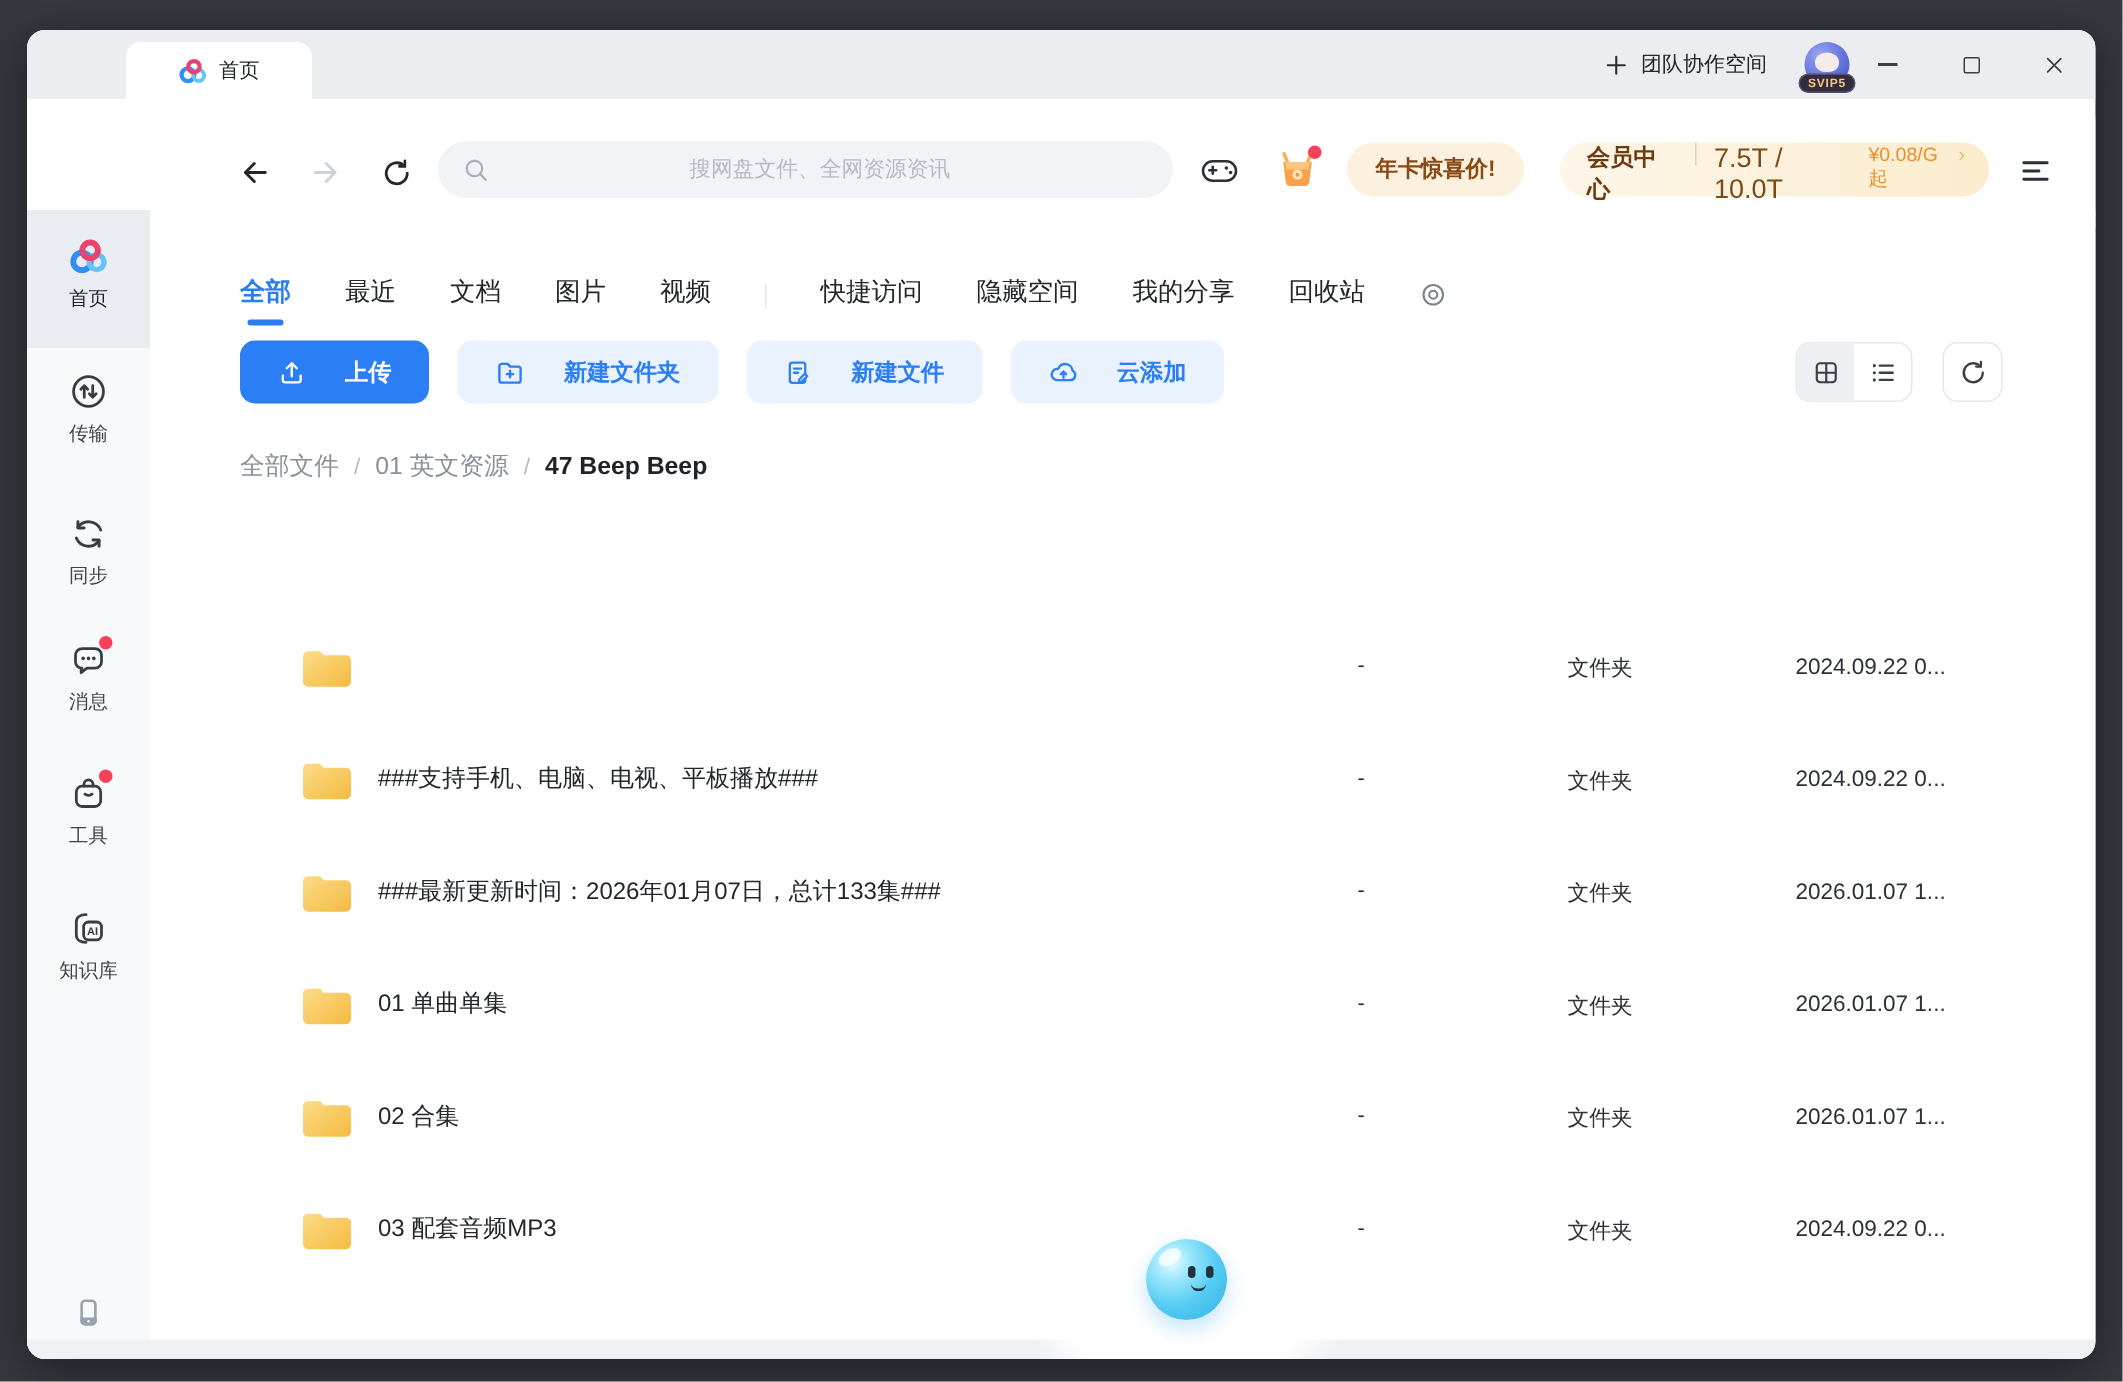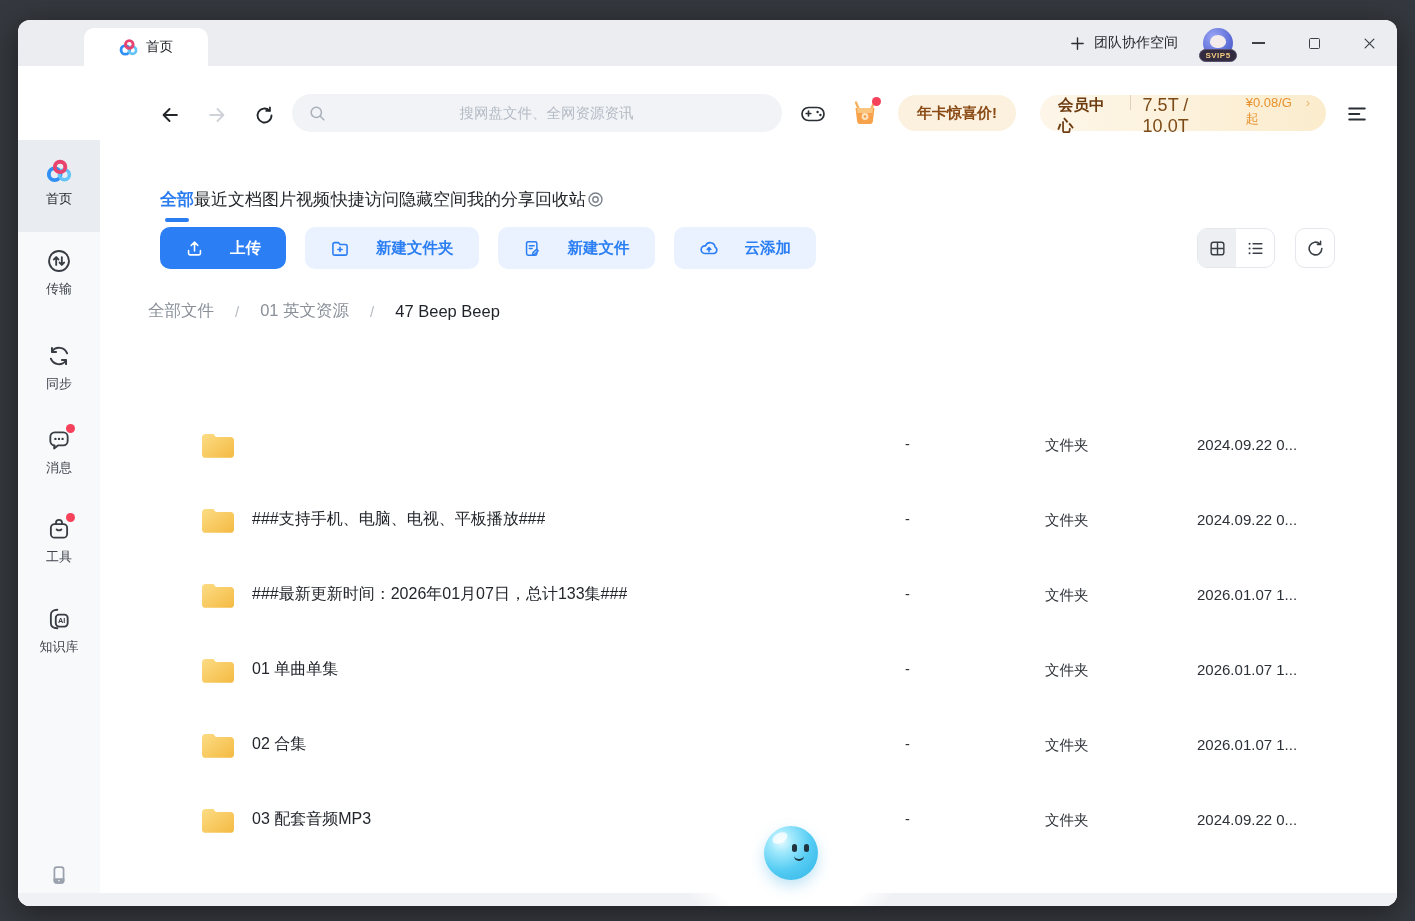--- a/index.html
+++ b/index.html
@@ -79,43 +79,43 @@
     position:absolute; left:0; width:100%; height:62px;
     display:flex; flex-direction:column; align-items:center; justify-content:center; gap:6px;
   }
   .side-item .lbl { font-size:13px; color:#3f444b; }
   .side-item.active .lbl { color:#1f2329; }
   .ic-wrap { position:relative; width:26px; height:26px; }
   .reddot { position:absolute; right:-3px; top:-3px; width:9px; height:9px; border-radius:50%; background:#f5415a; }
   .phone-dock { position:absolute; left:0; bottom:20px; width:100%; display:flex; justify-content:center; }
   
   .content { position:absolute; left:82px; top:120px; right:0; bottom:0; background:#fff; }
-  .tabsrow { position:absolute; left:60px; top:36px; height:46px; display:flex; align-items:center; }
+  .tabsrow { position:absolute; left:60px; top:20px; height:46px; display:flex; align-items:flex-end; gap:36px; }
   .ntab { position:relative; font-size:17px; color:#23262b; cursor:default; }
   .ntab.active { color:#2a7df0; font-weight:bold; }
   .ntab.active::after {
     content:""; position:absolute; left:50%; transform:translateX(-50%); bottom:-11px;
     width:24px; height:4px; border-radius:2px; background:#2a7df0;
   }
   .tabdiv { width:1px; height:17px; background:#e3e6eb; }
   .actions { position:absolute; left:60px; top:87px; height:42px; display:flex; gap:19px; }
   .abtn {
     height:42px; border-radius:10px; display:flex; align-items:center; gap:26px;
     padding:0 25px; font-size:15.5px; font-weight:bold; cursor:default;
   }
   .abtn.primary { background:#2b7ef3; color:#fff; }
   .abtn.lite { background:#e9f2fe; color:#2b7ef3; }
   .viewctrl { position:absolute; left:1097px; top:88px; display:flex; gap:20px; }
   .segment { width:78px; height:40px; border:1px solid #e4e7ec; border-radius:10px; display:flex; overflow:hidden; background:#fff; }
   .seg { flex:1; display:flex; align-items:center; justify-content:center; }
   .seg.on { background:#edeff3; }
   .refbtn { width:40px; height:40px; border:1px solid #e4e7ec; border-radius:10px; display:flex; align-items:center; justify-content:center; background:#fff; }
-  .breadcrumb { position:absolute; left:48px; top:160px; display:flex; align-items:center; gap:21px; font-size:16.5px; }
+  .breadcrumb { position:absolute; left:60px; top:160px; display:flex; align-items:center; gap:10px; font-size:16.5px; }
   .crumb { color:#8a9099; cursor:default; }
-  .crumb.current { color:#1f2329; font-weight:400; }
+  .crumb.current { color:#1f2329; font-weight:700; }
   .crumb-sep { color:#b6bbc2; font-size:15px; }
   
   .thead { position:absolute; left:60px; right:30px; top:221px; height:30px; }
   .thead .cell { position:absolute; top:0; height:30px; display:flex; align-items:center; font-size:14.5px; color:#8d939c; }
   .cb { width:16px; height:16px; border:1.5px solid #cdd3db; border-radius:4px; background:#fff; }
   .sorticon { display:inline-flex; flex-direction:column; gap:2px; margin-left:5px; }
   .sorticon b { display:block; width:0; height:0; border-left:4px solid transparent; border-right:4px solid transparent; }
   .sorticon .up { border-bottom:4.5px solid #aab0b9; }
   .sorticon .dn { border-top:4.5px solid #aab0b9; }
   .trow { position:absolute; left:60px; right:30px; height:75px; }

